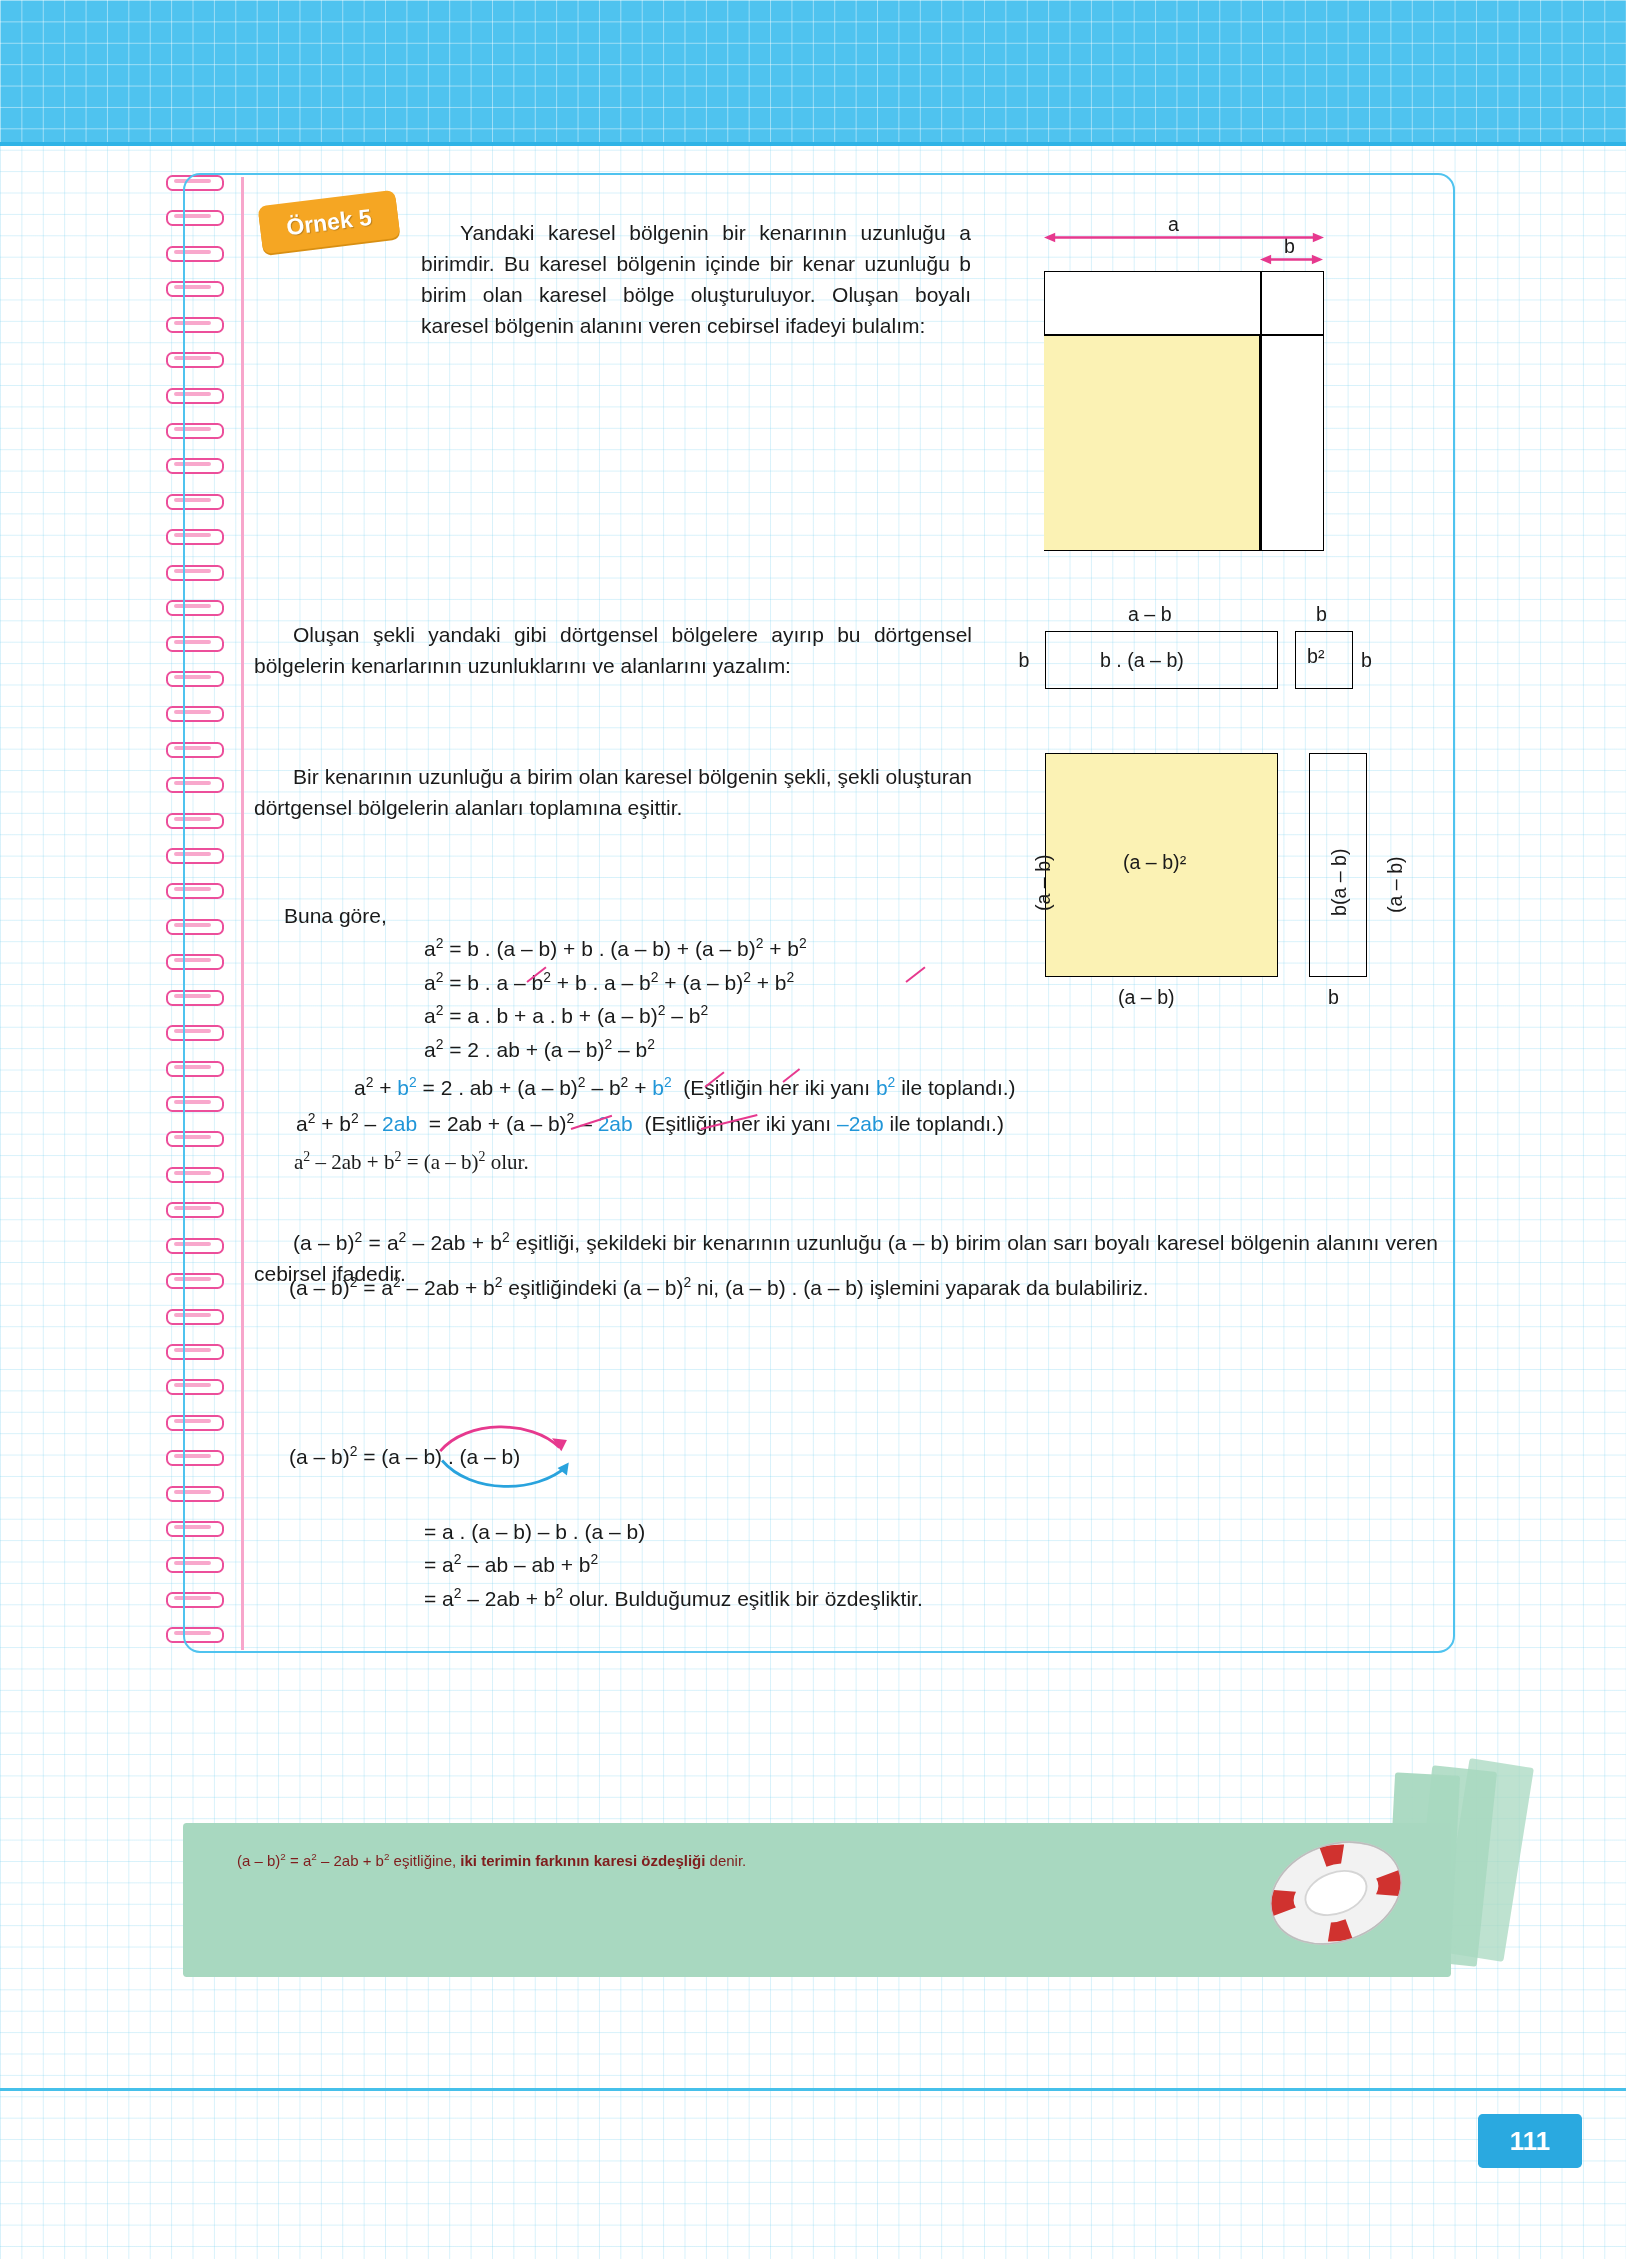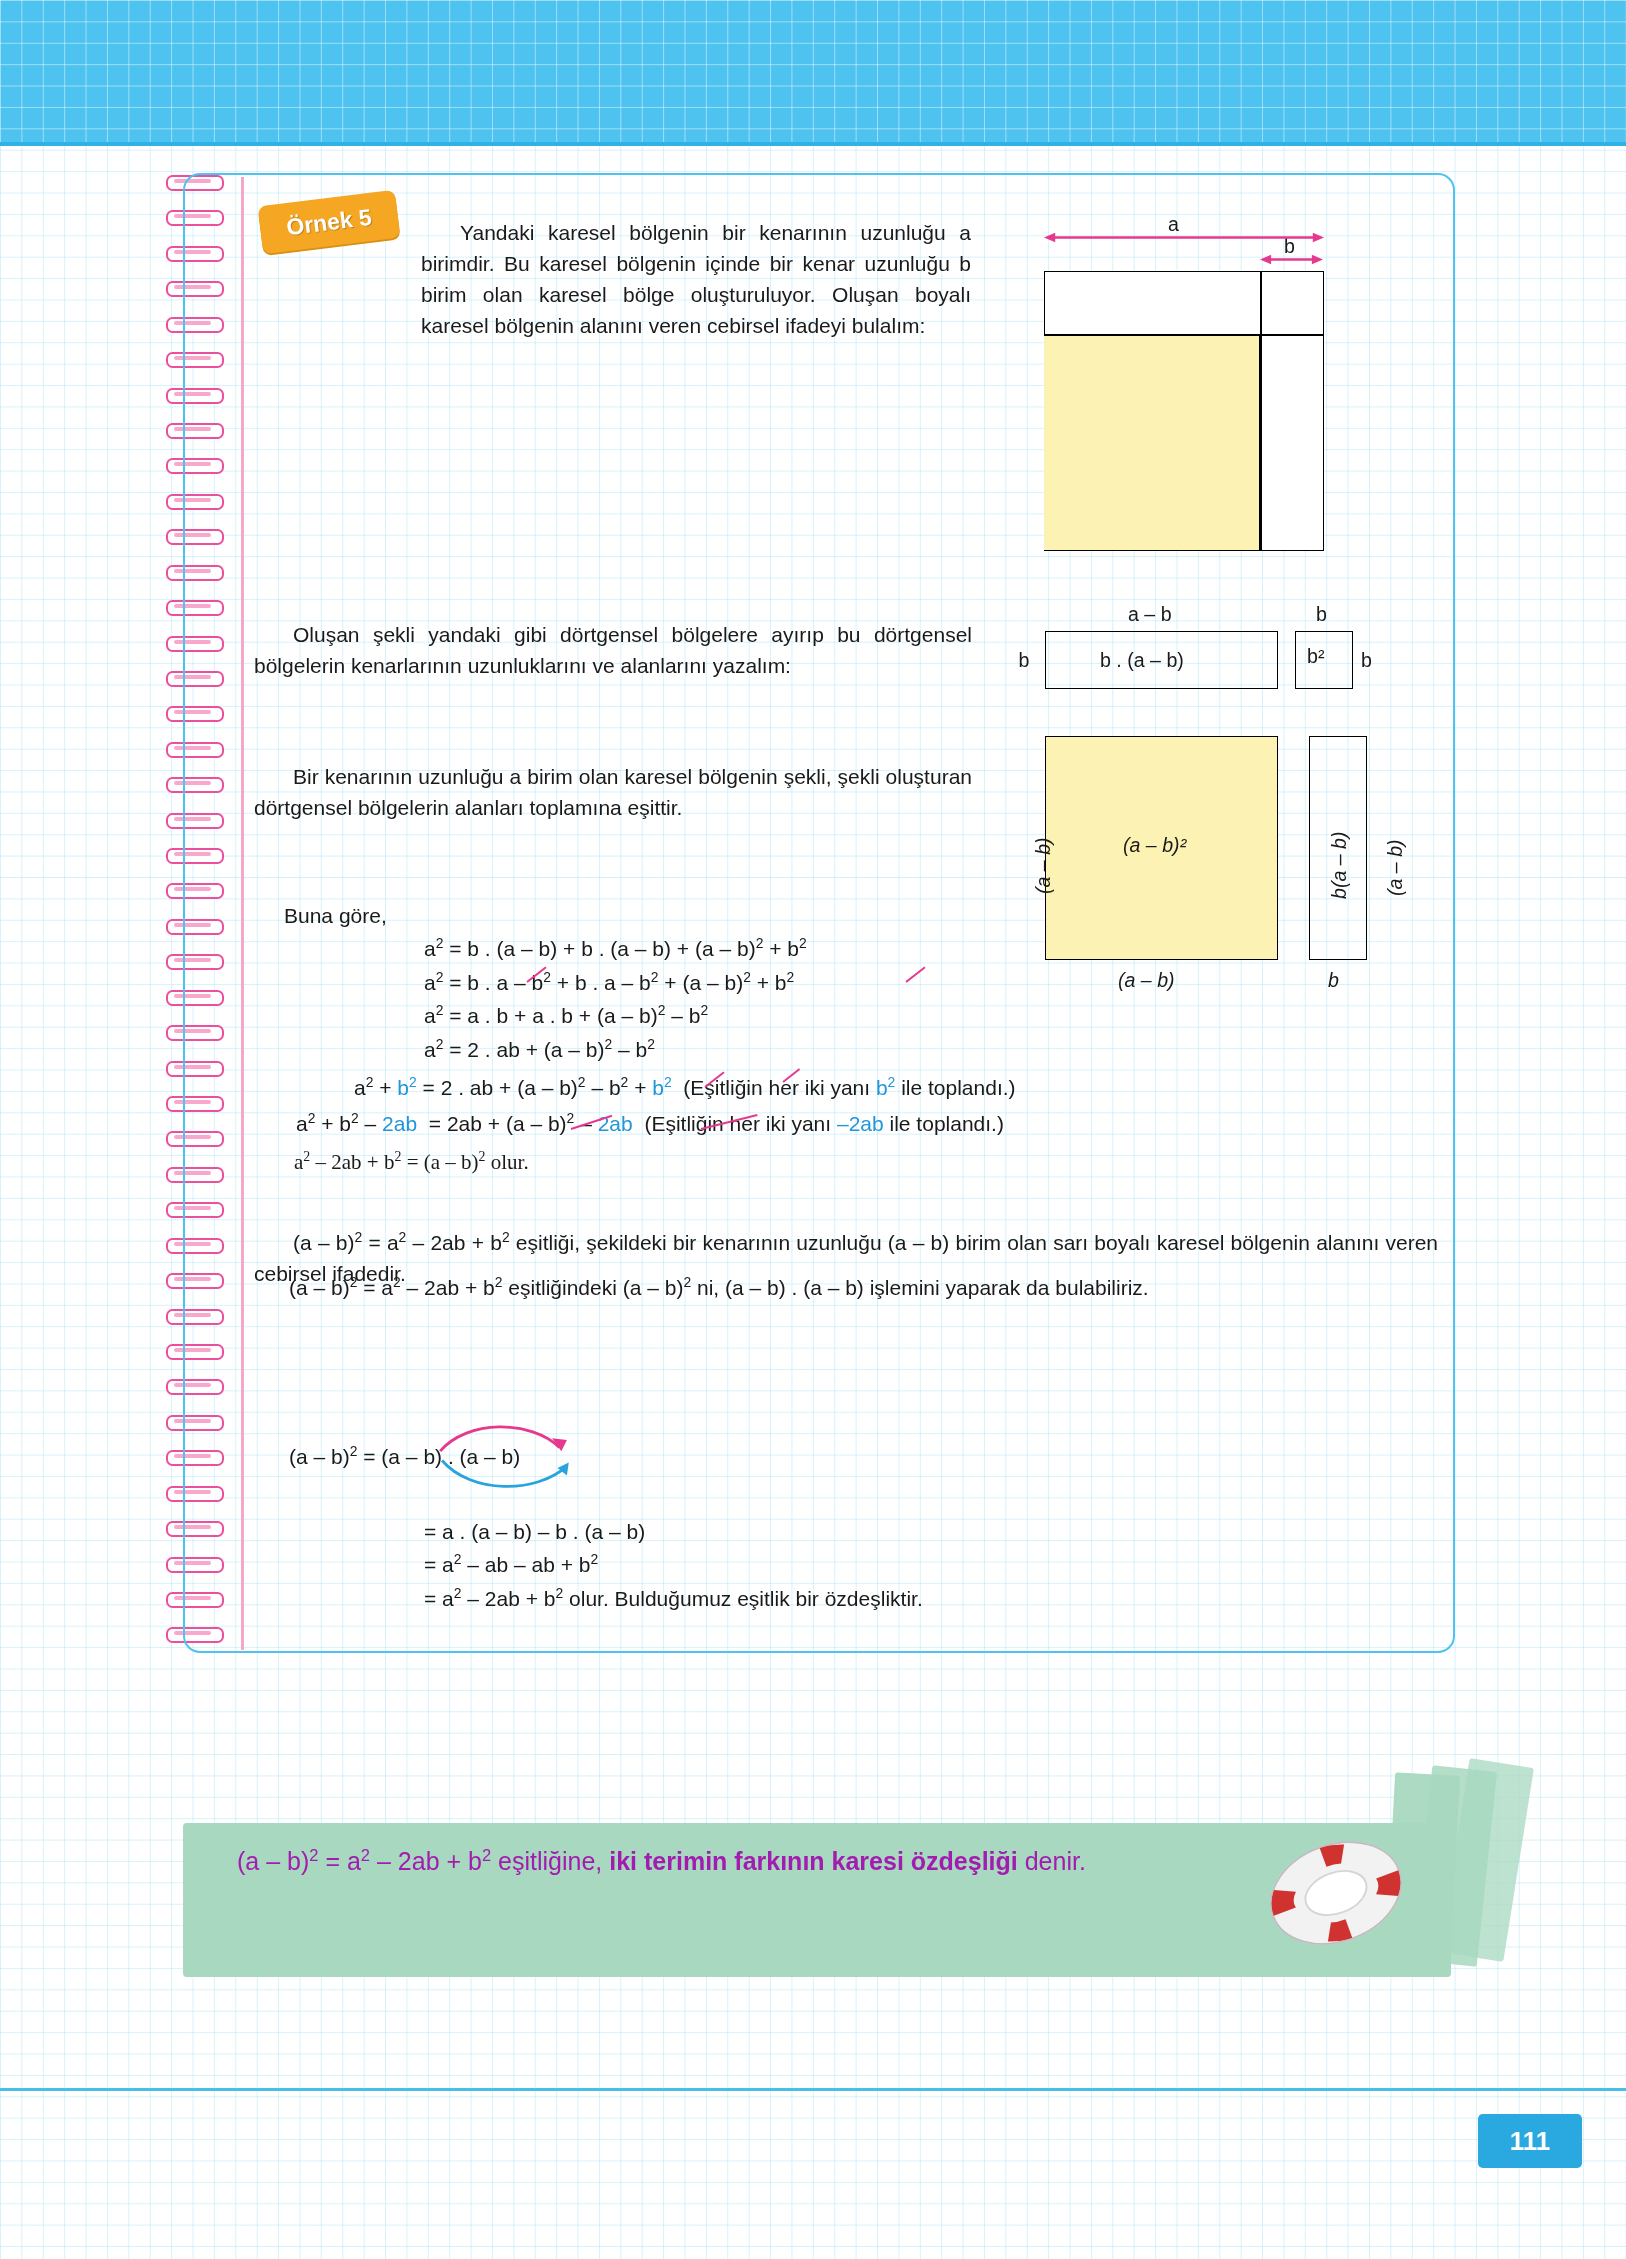--- a/index.html
+++ b/index.html
@@ -92,40 +92,40 @@
   .fig2 .rect1{position:absolute;left:34px;top:34px;width:233px;height:58px;border:1.9px solid #000;box-sizing:border-box;}
   .fig2 .rect2b{position:absolute;left:284px;top:34px;width:58px;height:58px;border:1.9px solid #000;box-sizing:border-box;}
   .fig2 .t1{position:absolute;left:117px;top:5.6px;font-size:19.6px;}
   .fig2 .t2{position:absolute;left:305px;top:5.6px;font-size:19.6px;}
   .fig2 .lb{position:absolute;left:7.5px;top:52px;font-size:19.6px;}
   .fig2 .rb{position:absolute;left:350px;top:52px;font-size:19.6px;}
   .fig2 .c1{position:absolute;left:89px;top:52px;font-size:19.6px;}
   .fig2 .c2{position:absolute;left:296px;top:48px;font-size:19.6px;}
 
   
-  .fig3{position:absolute;left:1011px;top:736px;width:392px;height:324px;font-style:italic;}
+  .fig3{position:absolute;left:1011px;top:753px;width:392px;height:324px;}
   .fig3 .sq{position:absolute;left:34px;top:0px;width:233px;height:224px;background:#fbf2b4;border:1.9px solid #000;box-sizing:border-box;}
   .fig3 .tallb{position:absolute;left:298px;top:0px;width:58px;height:224px;border:1.9px solid #000;box-sizing:border-box;}
   .fig3 .sqlab{position:absolute;left:112px;top:98px;font-size:19.6px;}
   .fig3 .vlabel{position:absolute;font-size:19.6px;transform:rotate(-90deg);transform-origin:left top;white-space:nowrap;}
   .fig3 .bot1{position:absolute;left:107px;top:233px;font-size:19.6px;}
   .fig3 .bot2{position:absolute;left:317px;top:233px;font-size:19.6px;}
 
   
   .deriv{position:absolute;font-size:21px;line-height:34px;white-space:nowrap;}
 
   
   .strike{position:absolute;background:#e6398e;height:1.9px;transform-origin:left center;}
 
   
   .greenbox{
     position:absolute;left:183px;top:1823px;width:1268px;height:154px;
     background:#a8d8c0;border-radius:3.7px;
   }
-  .greenbox .gtxt{position:absolute;font-size:25px;line-height:34px;color:#a21caf;}
+  .greenbox .gtxt{position:absolute;font-size:15px;line-height:34px;color:#7f1d1d;}
   .pages-deco{position:absolute;left:1342px;top:1753px;width:186px;height:224px;}
   .page-sheet{position:absolute;background:#a8d8c0;border-radius:2.8px;}
 
   
   .lifering{position:absolute;left:1257px;top:1823px;width:158px;height:140px;}
 
   
   .pagenum{
     position:absolute;left:1478px;top:2114px;width:104px;height:54px;
     background:#2aa9e0;border-radius:4.7px;

